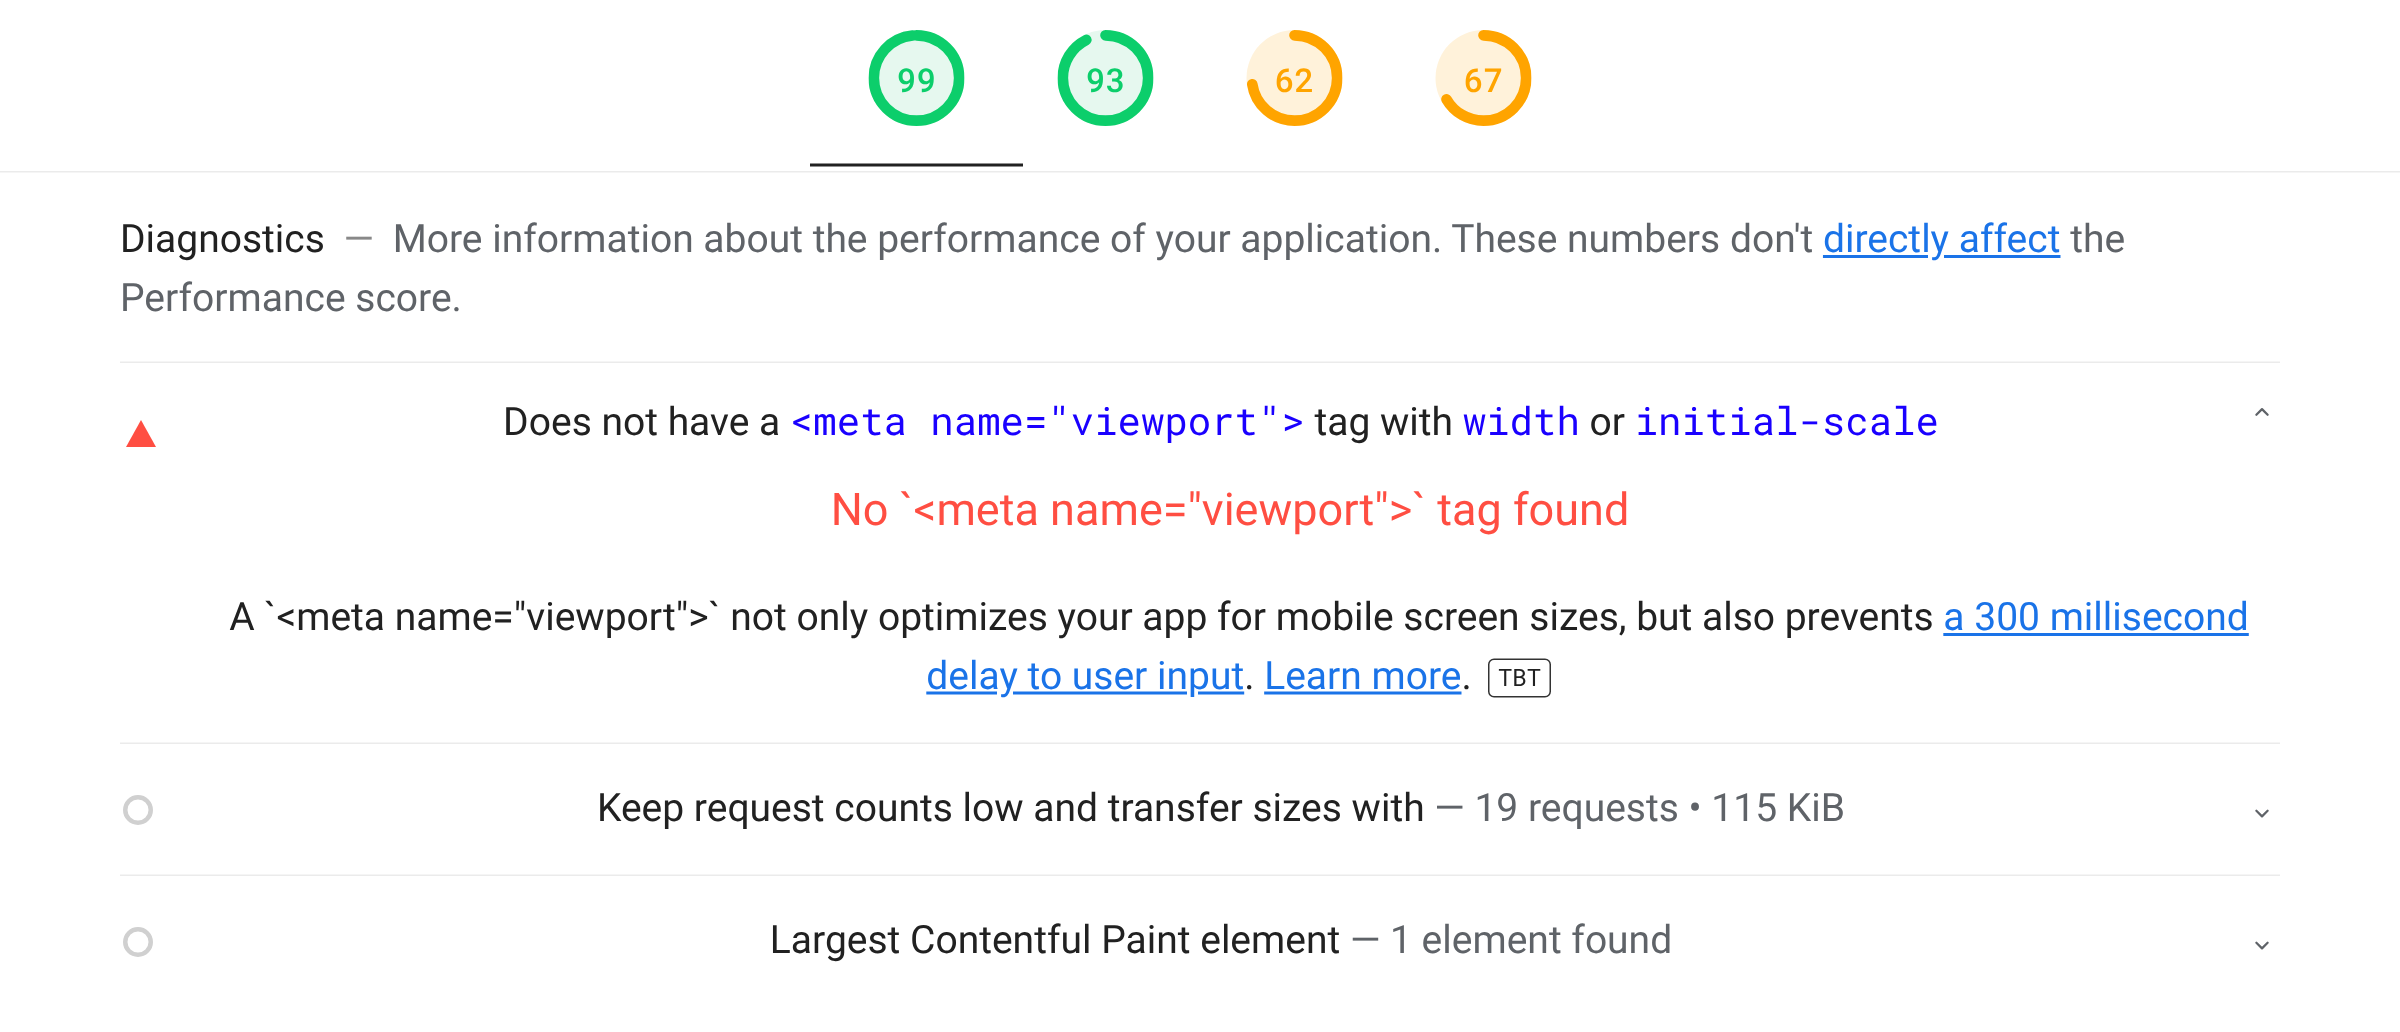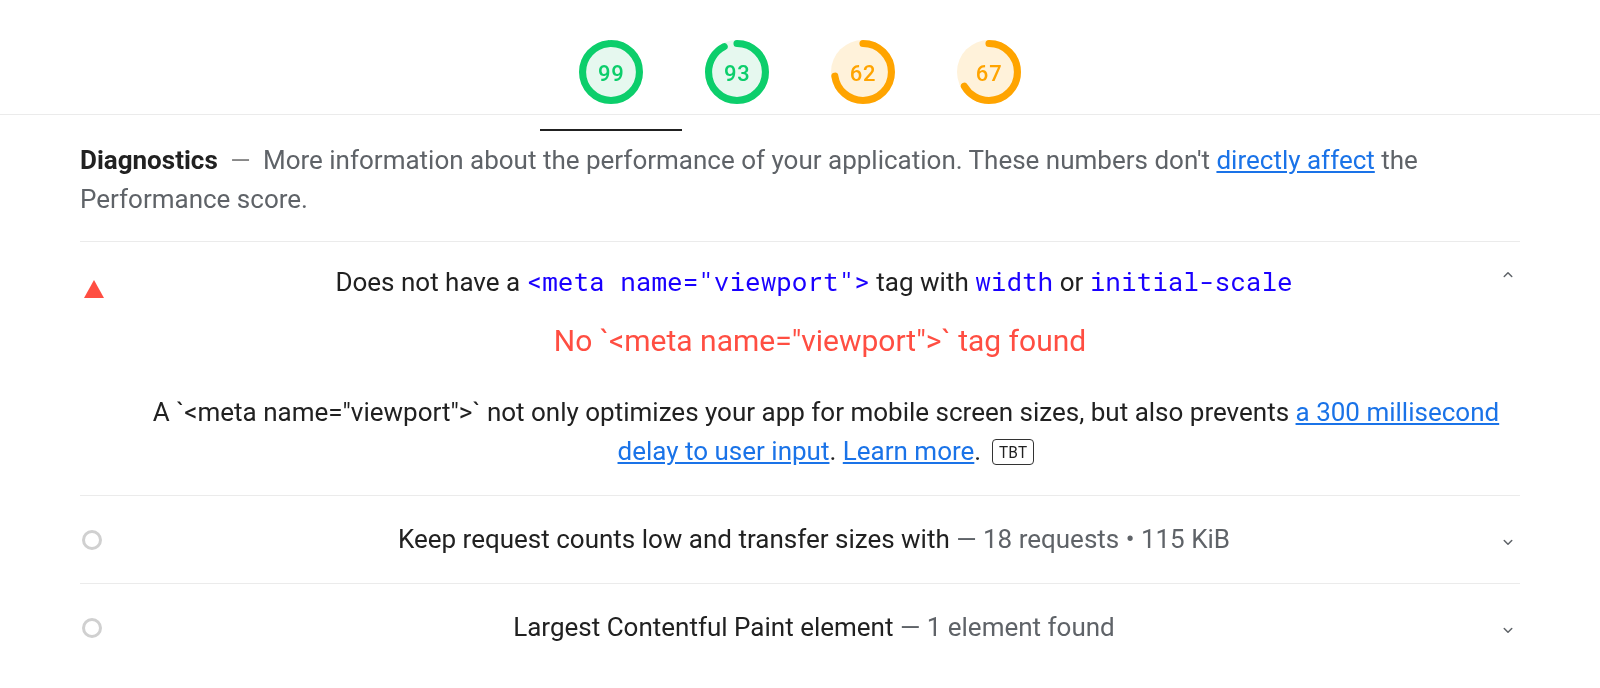--- a/index.html
+++ b/index.html
@@ -28,21 +28,21 @@
     overflow: hidden;
   }
 
   
   .scorebar {
     height: 115px;
     border-bottom: 1px solid var(--border);
     display: flex;
     justify-content: center;
     align-items: flex-start;
-    padding-top: 40px;
+    padding-top: 20px;
     gap: 56px;
     position: relative;
   }
   .gauge-wrap {
     position: relative;
     width: 70px;
     height: 90px;
     display: flex;
     flex-direction: column;
     align-items: center;
@@ -80,21 +80,21 @@
 
   
   .content {
     padding: 26px 80px 0 80px;
   }
   .section-header {
     font-size: 26px;
     line-height: 1.5;
     padding-bottom: 22px;
   }
-  .section-title { font-weight: 700; color: var(--text); }
+  .section-title { font-weight: 400; color: var(--text); }
   .dash { color: var(--muted); margin: 0 6px; }
   .muted { color: var(--gray-text); }
   a.lh-link { color: var(--link); text-decoration: underline; }
 
   .audit {
     border-top: 1px solid var(--border);
     padding: 0;
     text-align: center;
   }
   .audit-row {
@@ -244,21 +244,21 @@
   </div>
 
   <div class="audit collapsed">
     <div class="audit-row">
       <div class="audit-icon">
           <span class="circ-gray"></span>
         </div>
       <div class="audit-title-wrap">
         <span class="audit-title">Keep request counts low and transfer sizes with</span>
         <span class="muted"> — </span>
-        <span class="muted">18 requests • 115 KiB</span>
+        <span class="muted">19 requests • 115 KiB</span>
       </div>
       <div class="chevron">
         <svg viewBox="0 0 24 24">
             <path d="M7 10l5 5 5-5" stroke="#5f6368" stroke-width="2" fill="none" stroke-linecap="round" stroke-linejoin="round"></path>
           </svg>
       </div>
     </div>
   </div>
 
   <div class="audit collapsed">

